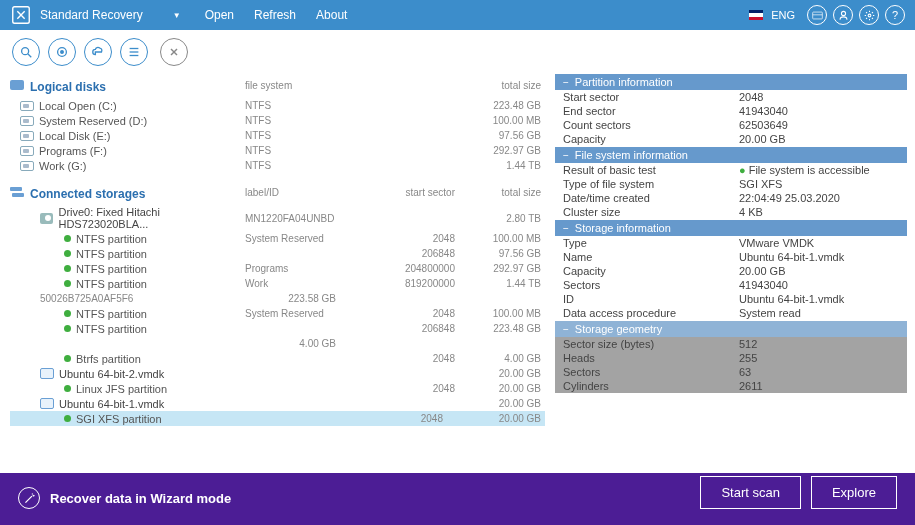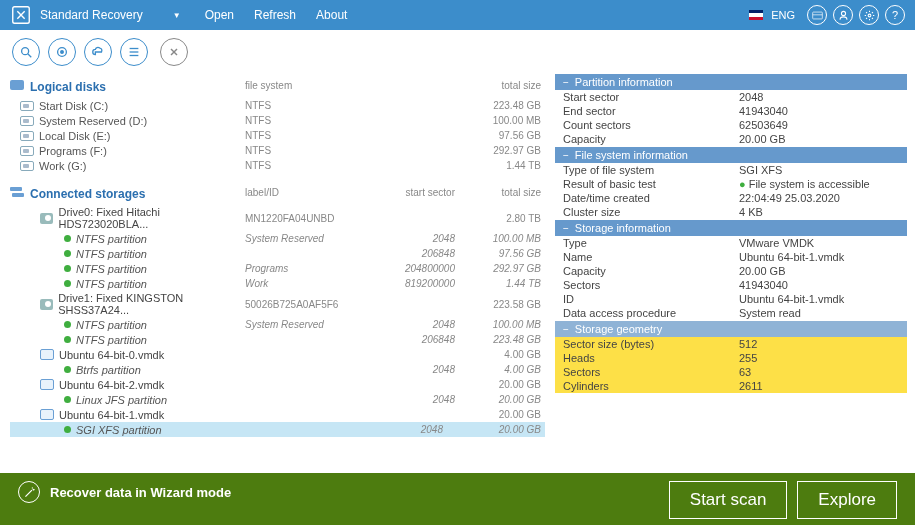--- a/index.html
+++ b/index.html
@@ -31,21 +31,21 @@
 .col-fs { width: 120px; }
 .col-ss { width: 90px; text-align: right; }
 .col-ts { width: 90px; text-align: right; padding-right: 4px; }
 
 .row { display: flex; align-items: center; padding: 1px 0 1px 10px; color: #555; min-height: 15px; }
 .row .name { flex: 1; display: flex; align-items: center; gap: 5px; }
 .row .c-fs { width: 120px; color: #888; font-size: 10px; }
 .row .c-ss { width: 90px; text-align: right; color: #888; font-size: 10px; }
 .row .c-ts { width: 90px; text-align: right; color: #888; font-size: 10px; padding-right: 4px; }
 .row.indent1 { padding-left: 30px; }
-.row.indent2 { padding-left: 52px; font-style: italic; }
+.row.indent2 { padding-left: 52px; }
 .row.selected { background: #c6e6f5; gap: 12px; }
 .row .name-text { color: #555; font-size: 11px; }
 .row.drive .name-text { color: #444; }
 
 .disk-icon { width: 14px; height: 10px; border: 1px solid #8ab; border-radius: 2px; position: relative; display: inline-block; }
 .disk-icon::after { content: ''; position: absolute; left: 2px; top: 2px; width: 6px; height: 4px; background: #abc; border-radius: 1px; }
 .hdd-icon { width: 14px; height: 11px; background: #9bb; border-radius: 2px; display: inline-block; position: relative; }
 .hdd-icon::after { content: ''; position: absolute; right: 2px; top: 2px; width: 6px; height: 6px; border-radius: 50%; background: #fff; }
 .vdisk-icon { width: 14px; height: 11px; border: 1px solid #6a9fd4; border-radius: 2px; display: inline-block; background: #e8f2fb; }
 .dot { width: 7px; height: 7px; border-radius: 50%; background: #3fae3f; display: inline-block; margin-left: 2px; }
@@ -53,27 +53,27 @@
 .storage-root-icon::before { content: ''; position: absolute; width: 12px; height: 4px; top: 0; left: 0; background: #6a9fd4; border-radius: 1px; }
 .storage-root-icon::after { content: ''; position: absolute; width: 12px; height: 4px; top: 6px; left: 2px; background: #6a9fd4; border-radius: 1px; }
 
 .info-block { margin-bottom: 1px; }
 .info-header { background: #6699cc; color: #fff; padding: 2px 8px; font-size: 11px; display: flex; align-items: center; gap: 6px; }
 .info-header .collapse { font-size: 10px; }
 .info-row { display: flex; padding: 1px 8px; font-size: 11px; color: #444; }
 .info-row .k { flex: 1; }
 .info-row .v { width: 160px; }
 .geom-header { background: #8fb3d6; }
-.geom-row { background: #fde047; }
-
-.footer { background: #4d7c0f; height: 52px; display: flex; align-items: flex-start; padding: 8px 18px; color: #fff; }
+.geom-row { background: #a3a3a3; }
+
+.footer { background: #4c1d95; height: 52px; display: flex; align-items: flex-end; padding: 16px 18px; color: #fff; }
 .footer .wizard { display: flex; align-items: center; gap: 10px; font-size: 13px; font-weight: bold; cursor: pointer; }
 .footer .wand-icon { width: 22px; height: 22px; border: 1.5px solid #fff; border-radius: 50%; display: flex; align-items: center; justify-content: center; }
 .footer .spacer { flex: 1; }
-.footer .action-btn { border: 1.5px solid #fff; padding: 8px 20px; font-size: 17px; cursor: pointer; margin-left: 10px; background: transparent; color: #fff; }
+.footer .action-btn { border: 1.5px solid #fff; padding: 8px 20px; font-size: 13px; cursor: pointer; margin-left: 10px; background: transparent; color: #fff; }
 </style>
 </head>
 <body>
 
 <div class="titlebar">
   <span class="logo">
     <svg viewBox="0 0 24 24" width="22" height="22" stroke="#fff" fill="none" stroke-width="1.5">
         <rect x="3" y="3" width="18" height="18" rx="2"></rect>
         <path d="M8 8l8 8M16 8l-8 8"></path>
       </svg>
@@ -151,21 +151,21 @@
       <span style="width:14px;height:10px;background:#6a9fd4;border-radius:2px;margin-right:6px;"></span>
       <span class="label-col">Logical disks</span>
       <span class="col col-fs">file system</span>
       <span class="col col-ss"></span>
       <span class="col col-ts">total size</span>
     </div>
     <div id="logical-list">
         <div class="row">
           <span class="name">
             <span class="disk-icon"></span>
-            <span class="name-text">Start Disk (C:)</span>
+            <span class="name-text">Local Open (C:)</span>
           </span>
           <span class="c-fs">NTFS</span>
           <span class="c-ss"></span>
           <span class="c-ts">223.48 GB</span>
         </div>
         <div class="row">
           <span class="name">
             <span class="disk-icon"></span>
             <span class="name-text">System Reserved (D:)</span>
           </span>
@@ -249,24 +249,20 @@
         <div class="row indent2">
           <span class="name">
             <span class="dot"></span>
             <span class="name-text">NTFS partition</span>
           </span>
           <span class="c-fs">Work</span>
           <span class="c-ss">819200000</span>
           <span class="c-ts">1.44 TB</span>
         </div>
         <div class="row indent1 drive">
-          <span class="name">
-            <span class="hdd-icon"></span>
-            <span class="name-text">Drive1: Fixed KINGSTON SHSS37A24...</span>
-          </span>
           <span class="c-fs">50026B725A0AF5F6</span>
           <span class="c-ss"></span>
           <span class="c-ts">223.58 GB</span>
         </div>
         <div class="row indent2">
           <span class="name">
             <span class="dot"></span>
             <span class="name-text">NTFS partition</span>
           </span>
           <span class="c-fs">System Reserved</span>
@@ -276,24 +272,20 @@
         <div class="row indent2">
           <span class="name">
             <span class="dot"></span>
             <span class="name-text">NTFS partition</span>
           </span>
           <span class="c-fs"></span>
           <span class="c-ss">206848</span>
           <span class="c-ts">223.48 GB</span>
         </div>
         <div class="row indent1 drive">
-          <span class="name">
-            <span class="vdisk-icon"></span>
-            <span class="name-text">Ubuntu 64-bit-0.vmdk</span>
-          </span>
           <span class="c-fs"></span>
           <span class="c-ss"></span>
           <span class="c-ts">4.00 GB</span>
         </div>
         <div class="row indent2">
           <span class="name">
             <span class="dot"></span>
             <span class="name-text">Btrfs partition</span>
           </span>
           <span class="c-fs"></span>
@@ -363,26 +355,26 @@
             <span class="k">Capacity</span>
             <span class="v">20.00 GB</span>
           </div>
         </div>
         <div class="info-block">
           <div class="info-header ">
             <span class="collapse">−</span>
             <span>File system information</span>
           </div>
           <div class="info-row ">
+            <span class="k">Result of basic test</span>
+            <span class="v"><span style="color:#3fae3f;margin-right:3px">●</span>File system is accessible</span>
+          </div>
+          <div class="info-row ">
             <span class="k">Type of file system</span>
             <span class="v">SGI XFS</span>
-          </div>
-          <div class="info-row ">
-            <span class="k">Result of basic test</span>
-            <span class="v"><span style="color:#3fae3f;margin-right:3px">●</span>File system is accessible</span>
           </div>
           <div class="info-row ">
             <span class="k">Date/time created</span>
             <span class="v">22:04:49 25.03.2020</span>
           </div>
           <div class="info-row ">
             <span class="k">Cluster size</span>
             <span class="v">4 KB</span>
           </div>
         </div>

